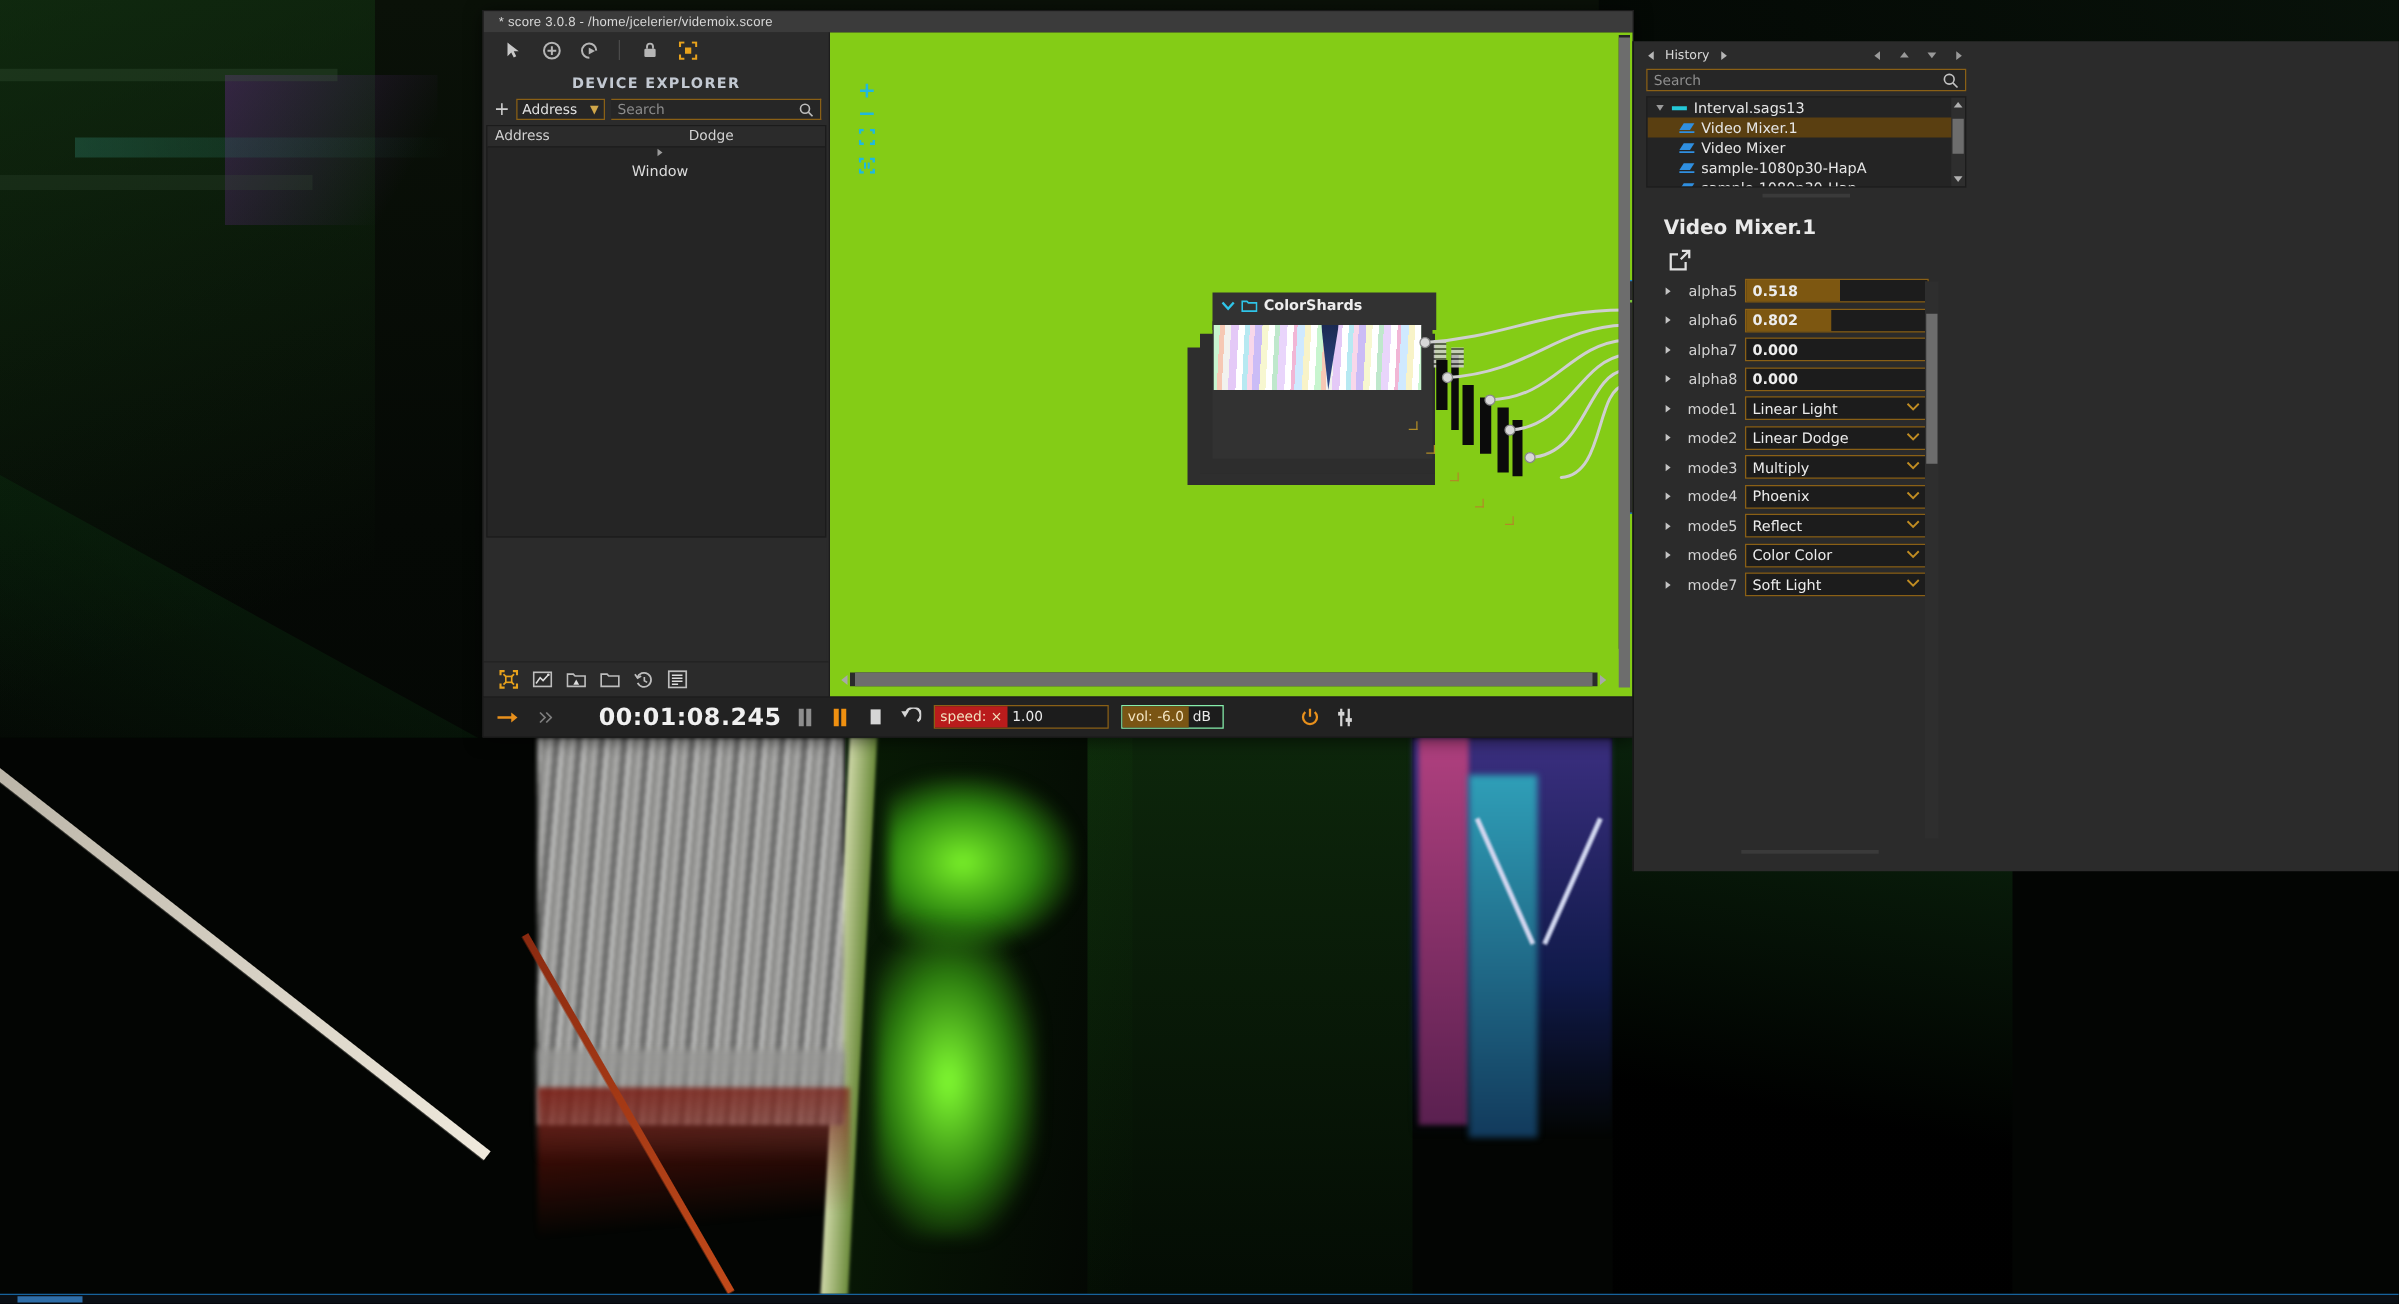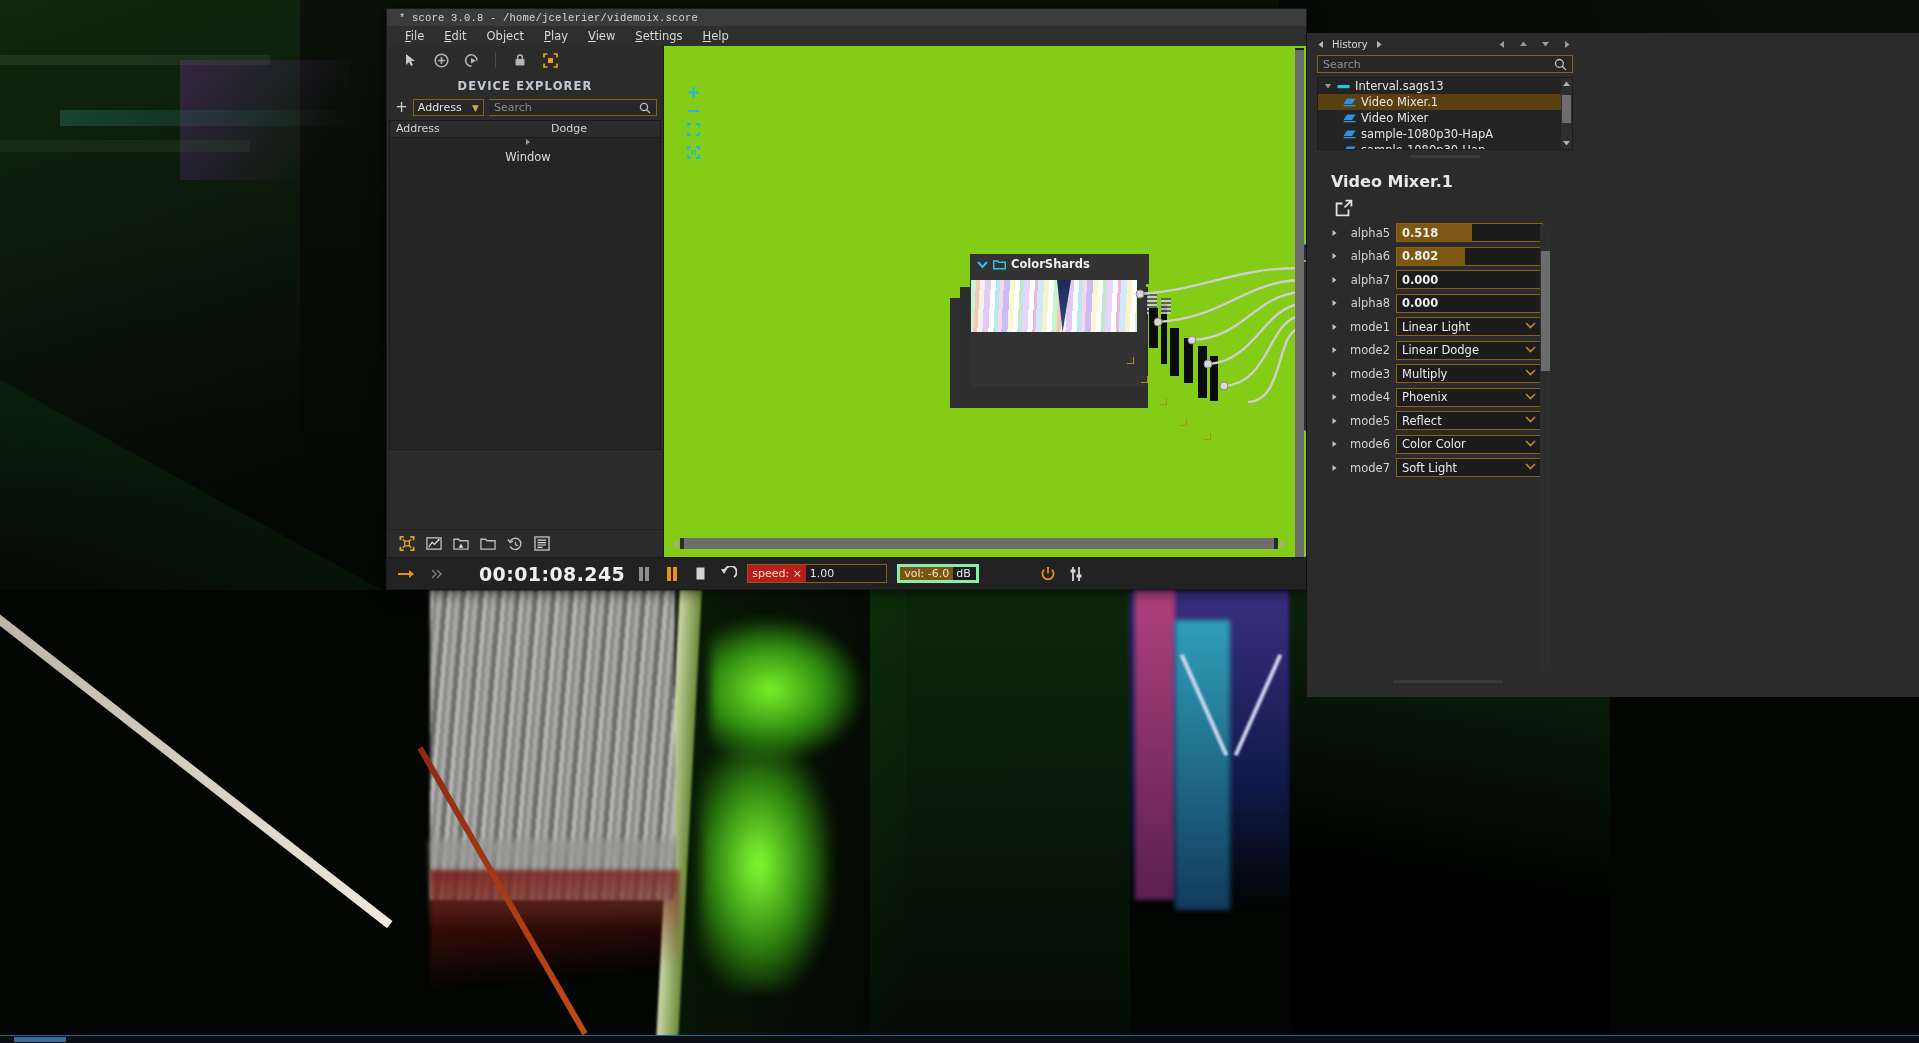--- a/index.html
+++ b/index.html
@@ -73,21 +73,21 @@
   #bottom-taskbar { position:absolute; left:0; bottom:0; width:1919px; height:8px;
     background:#0a0f14; border-top:1px solid #17639c; }
   #bottom-task-chip { position:absolute; left:14px; bottom:1px; width:52px; height:5px; background:#2f6ea8;}
 
   
   #app-window { position:absolute; left:386px; top:8px; width:921px; height:582px;
     background:#2b2b2b; border:1px solid #1a1a1a; display:flex; flex-direction:column;
     box-shadow:0 2px 14px rgba(0,0,0,.65); }
   #titlebar { height:17px; background:#3b3b3b; display:flex; align-items:center;
     padding-left:12px; }
-  #titlebar .t { font-family:Liberation Mono, monospace;
+  #titlebar .t { font-family:Liberation Sans, sans-serif;
     font-size:10.5px; color:#d7d7d7; letter-spacing:.2px;}
   #menubar { height:20px; background:#2e2e2e; display:flex; align-items:center;
     padding-left:8px; gap:0px; }
   #menubar .mi { font-size:11.5px; color:#d9d9d9; padding:2px 10px; cursor:default; }
   #menubar .mi u { text-decoration:underline; }
 
   #app-body { flex:1; display:flex; position:relative; background:#2b2b2b; }
 
   
   #left-pane { width:277px; background:#2b2b2b; display:flex; flex-direction:column;
@@ -176,21 +176,21 @@
     gap:10px; padding:0 10px; border-top:1px solid #1a1a1a; }
   #tp-left { display:flex; align-items:center; gap:12px; width:72px; }
   #tp-time { font-family:"DejaVu Sans","Liberation Sans",sans-serif; font-size:19px;
     font-weight:bold; color:#f0f0f0; letter-spacing:.4px; }
   .tp-btn { width:18px; height:18px; display:flex; align-items:center; justify-content:center; }
   #speed-box { width:140px; height:19px; background:#1c1c1c; border:1px solid #8a6016;
     display:flex; align-items:center; font-size:11px; }
   #speed-box .lb { background:#b91c1c; color:#f3e4c2; padding:1px 4px 2px; height:100%;
     display:flex; align-items:center; }
   #speed-box .vv { color:#eaeaea; padding-left:4px; }
-  #vol-box { width:82px; height:19px; background:#1c1c1c; border:3px solid #86efac;
+  #vol-box { width:82px; height:19px; background:#1c1c1c; border:1px solid #86efac;
     display:flex; align-items:center; font-size:11px; }
   #vol-box .lb { background:#7a5514; color:#f3e4c2; padding:1px 4px 2px; height:100%;
     display:flex; align-items:center;}
   #vol-box .vv { color:#eaeaea; padding-left:3px; }
 
   
   #right-dock { position:absolute; left:1306px; top:33px; width:613px; height:664px;
     background:#2b2b2b; border-left:1px solid #101010; display:flex; }
   #rd-inner { width:262px; margin-left:10px; display:flex; flex-direction:column; }
   #hist-head { height:22px; display:flex; align-items:center; gap:7px; }
@@ -269,29 +269,20 @@
     <div id="bottom-task-chip"></div>
   </div>
 </div>
 
 <div id="app-window">
 
   <div id="titlebar">
     <span class="t">* score 3.0.8 - /home/jcelerier/videmoix.score</span>
   </div>
 
-  <div id="menubar">
-    <div class="mi"><u>F</u>ile</div>
-    <div class="mi"><u>E</u>dit</div>
-    <div class="mi">Ob<u>j</u>ect</div>
-    <div class="mi"><u>P</u>lay</div>
-    <div class="mi"><u>V</u>iew</div>
-    <div class="mi"><u>S</u>ettings</div>
-    <div class="mi"><u>H</u>elp</div>
-  </div>
 
   <div id="app-body">
 
     <div id="left-pane">
 
       <div id="de-toolbar">
         <span class="tb-ico">
           <svg width="14" height="14" viewBox="0 0 14 14">
               <path d="M2 1 L2 12 L5 9 L7 13 L9 12 L7 8 L11 8 Z" fill="#c8c8c8"></path>
             </svg>

